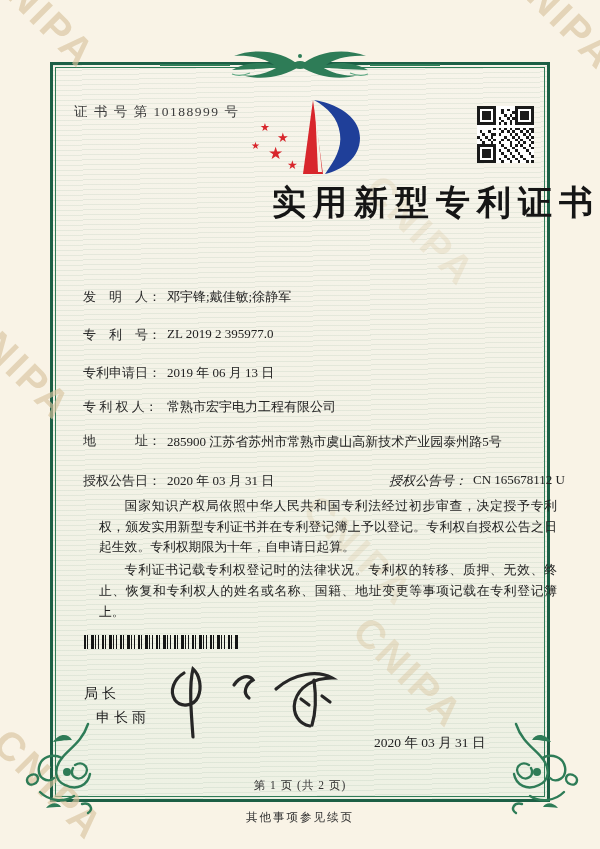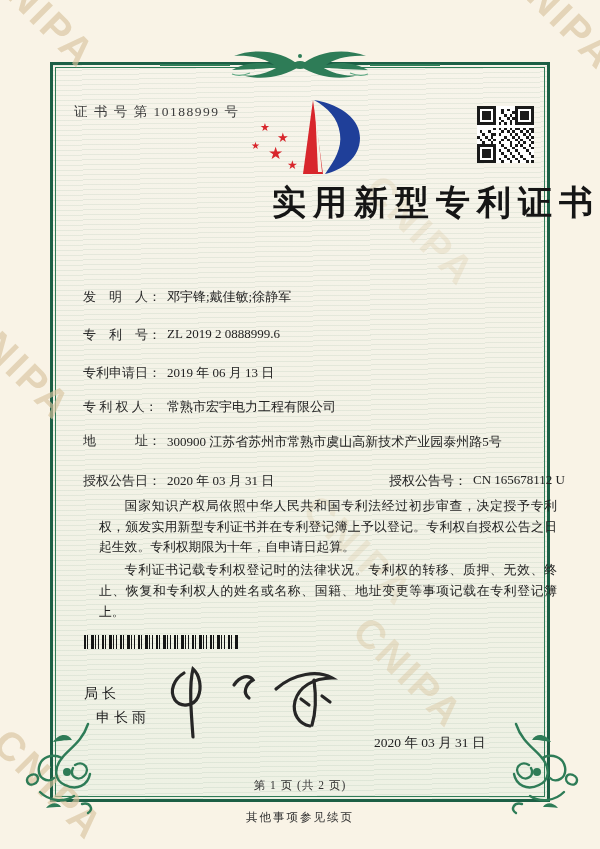--- a/index.html
+++ b/index.html
@@ -43,21 +43,21 @@
   .logo-shape{position:absolute;left:52px;top:0px;}
 
   .qr{left:477px;top:106px;}
 
   .title{left:0;top:180px;width:100%;text-align:right;font-size:34px;font-weight:bold;
          letter-spacing:7px;color:#151515;margin:0;}
 
   .row{left:83px;width:465px;height:20px;font-size:13px;color:#222;}
   .row .lbl{position:absolute;left:0;top:0;color:#2b2b2b;white-space:nowrap;}
   .row .val{position:absolute;left:84px;top:0;white-space:nowrap;}
-  .row .val2{position:absolute;left:306px;top:0;white-space:nowrap;}
+  .row .val2{position:absolute;left:306px;top:0;white-space:nowrap;font-style:italic;}
   .row .val3{position:absolute;left:390px;top:0;white-space:nowrap;}
   .row-address .val{white-space:normal;width:352px;line-height:1.5;}
 
   .paras{left:70px;top:496px;width:458px;font-size:12.8px;line-height:1.62;color:#222;
          text-align:justify;margin-left:29px;}
   .paras p{margin:0 0 2px 0;text-indent:2em;}
 
   .barcode{left:84px;top:635px;width:154px;height:14px;
     background-image:repeating-linear-gradient(90deg,
       #151515 0 2px, transparent 2px 3px,
@@ -195,33 +195,33 @@
     </svg>
 
     <h1 class="abs title">实用新型专利证书</h1>
 
     <div class="abs row" style="top:288px;">
       <span class="lbl">发　明　人：</span>
       <span class="val">邓宇锋;戴佳敏;徐静军</span>
     </div>
     <div class="abs row" style="top:326px;">
       <span class="lbl">专　利　号：</span>
-      <span class="val">ZL 2019 2 0888999.6</span>
+      <span class="val">ZL 2019 2 395977.0</span>
     </div>
     <div class="abs row" style="top:364px;">
       <span class="lbl">专利申请日：</span>
       <span class="val">2019 年 06 月 13 日</span>
     </div>
     <div class="abs row" style="top:398px;">
       <span class="lbl">专 利 权 人：</span>
       <span class="val">常熟市宏宇电力工程有限公司</span>
     </div>
     <div class="abs row row-address" style="top:432px;">
       <span class="lbl">地　　　址：</span>
-      <span class="val">300900 江苏省苏州市常熟市虞山高新技术产业园泰州路5号</span>
+      <span class="val">285900 江苏省苏州市常熟市虞山高新技术产业园泰州路5号</span>
     </div>
     <div class="abs row" style="top:472px;">
       <span class="lbl">授权公告日：</span>
       <span class="val">2020 年 03 月 31 日</span>
       <span class="val2">授权公告号：</span>
       <span class="val3">CN 165678112 U</span>
     </div>
 
     <div class="abs paras">
       <p>国家知识产权局依照中华人民共和国专利法经过初步审查，决定授予专利权，颁发实用新型专利证书并在专利登记簿上予以登记。专利权自授权公告之日起生效。专利权期限为十年，自申请日起算。</p>

